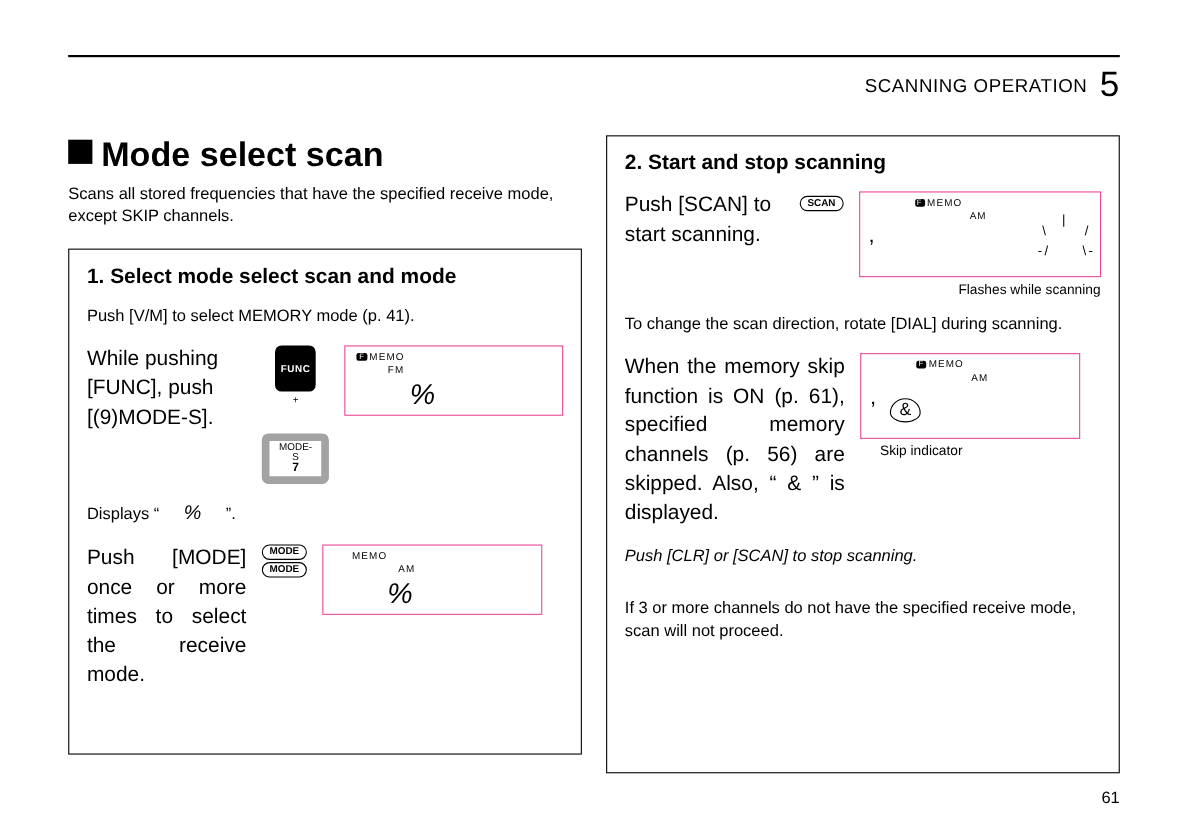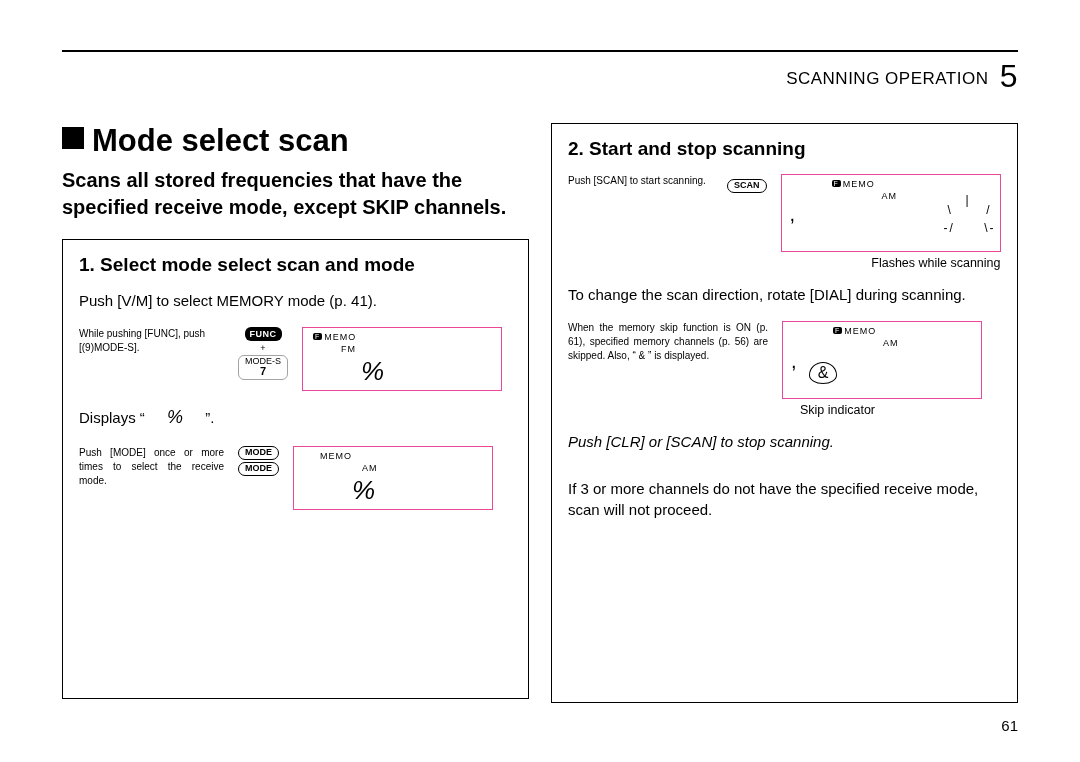--- a/index.html
+++ b/index.html
@@ -47,24 +47,23 @@
     margin-bottom: 8px;
   }
   h1.title .sq {
     display: inline-block;
     width: 22px; height: 22px;
     background: #000;
     margin-right: 8px;
     vertical-align: 2px;
   }
   .intro {
-    font-size: 20px;
+    font-size: 15px;
     line-height: 1.35;
     margin-bottom: 18px;
-    font-weight: bold;
   }
   .panel {
     border: 1.5px solid #000;
     padding: 14px 16px 18px 16px;
     min-height: 460px;
   }
   .panel.right { min-height: 580px; }
   .panel h2 {
     font-size: 19px;
     font-weight: 700;
@@ -76,46 +75,47 @@
     margin-bottom: 16px;
   }
   .step-row {
     display: flex;
     gap: 14px;
     align-items: flex-start;
     margin-bottom: 14px;
   }
   .step-row .txt {
     flex: 0 0 145px;
-    font-size: 10px;
+    font-size: 19px;
     line-height: 1.4;
   }
   .step-row .txt.wide { flex: 0 0 200px; }
   .keystack {
     display: flex;
     flex-direction: column;
     align-items: center;
     font-size: 9px;
     gap: 2px;
   }
   .key-func {
     background: #000; color: #fff;
     border-radius: 6px;
-    padding: 2px 5px;
+    padding: 16px 5px;
     font-size: 9px;
     font-weight: 700;
     letter-spacing: 0.5px;
   }
   .key-box {
-    border: 1px solid #a3a3a3;
+    border: 7px solid #a3a3a3;
     border-radius: 6px;
     padding: 1px 6px 1px 6px;
     font-size: 9px;
     text-align: center;
     line-height: 1.05;
+    margin-top: 24px;
   }
   .key-box .big { font-size: 11px; font-weight: 700; display:block; }
   .key-oval {
     border: 1px solid #000;
     border-radius: 10px;
     padding: 1px 6px;
     font-size: 9px;
     font-weight: 700;
     display: inline-block;
     line-height: 1.1;

